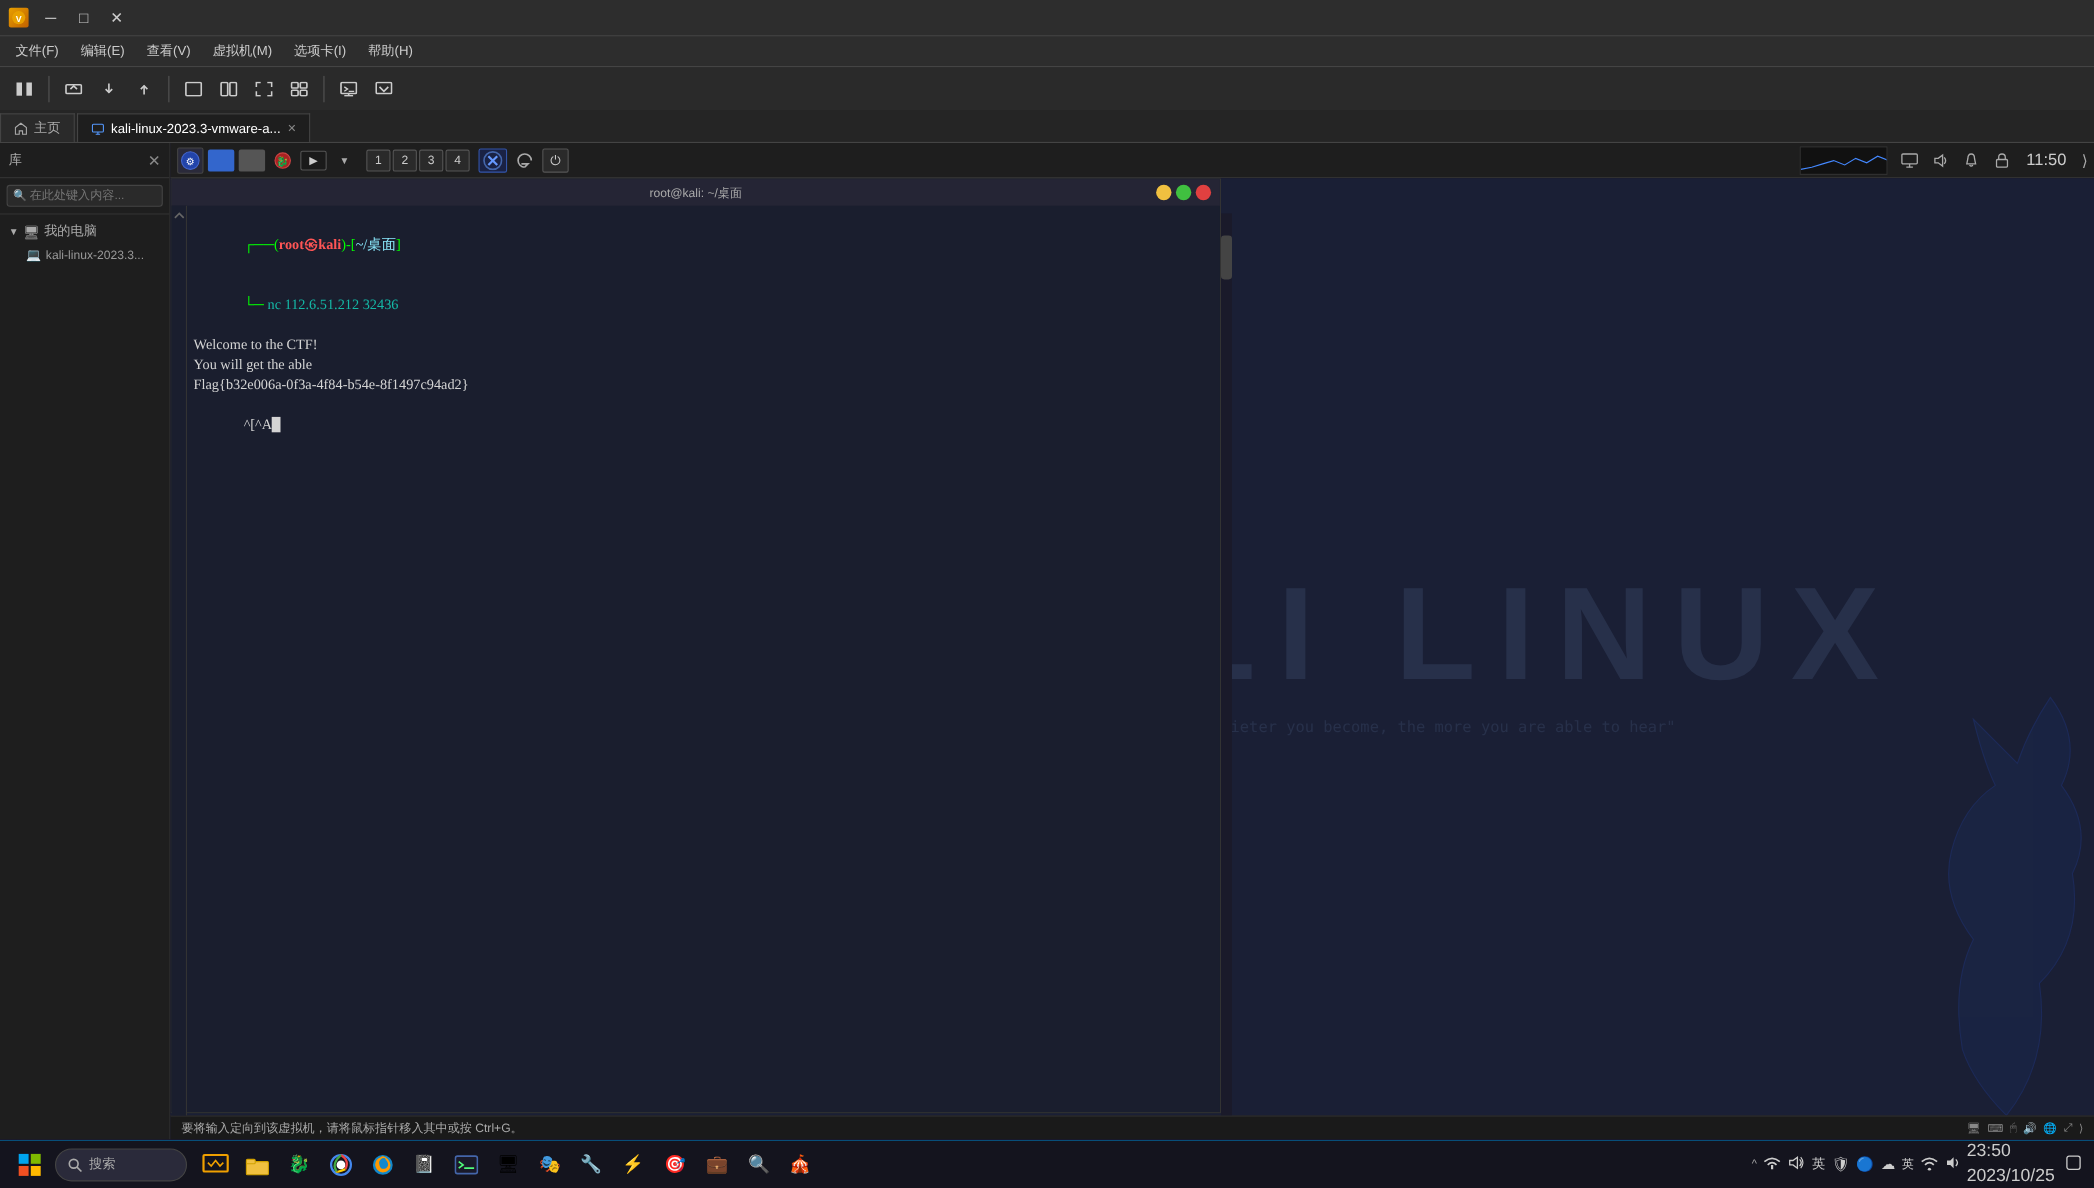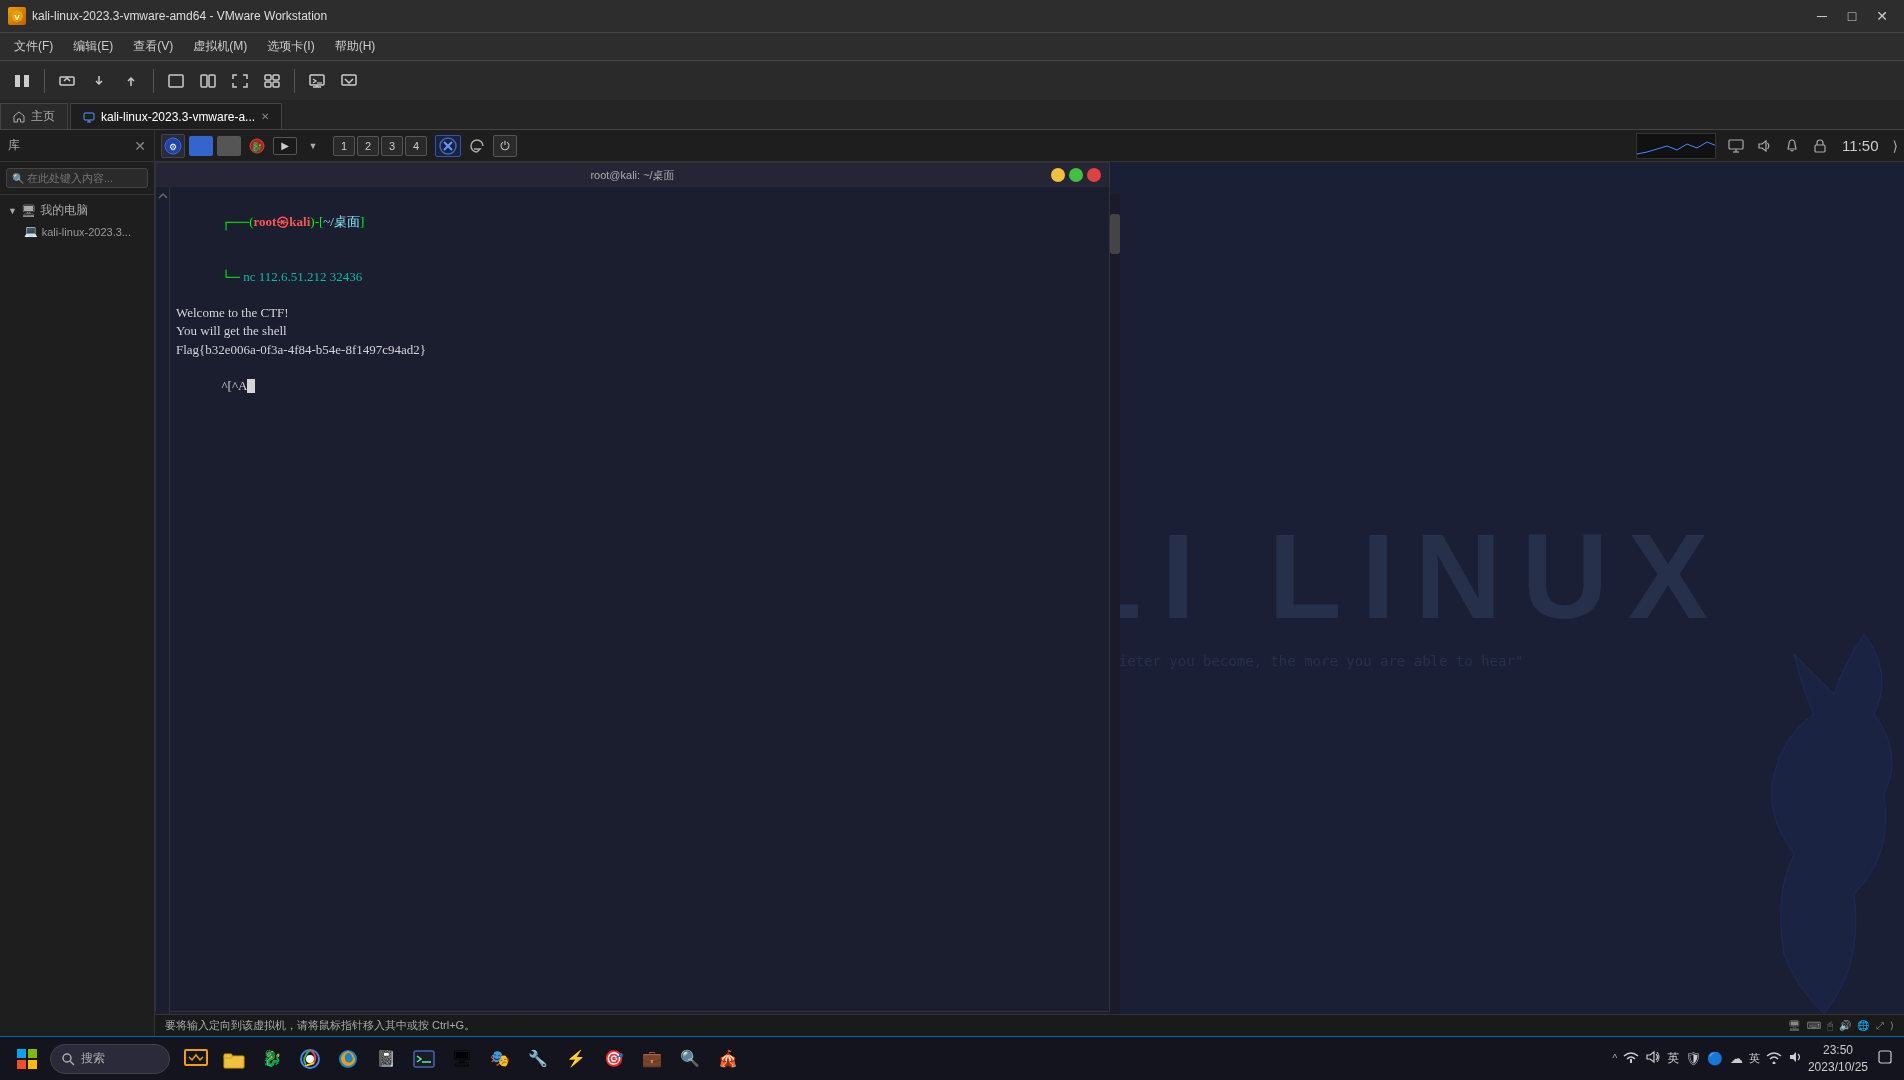--- a/index.html
+++ b/index.html
@@ -376,22 +376,22 @@
       font-size: 20px;
     }
     .taskbar-right {
       margin-left: auto;
       display: flex; align-items: center; gap: 6px;
     }
     .taskbar-sys-icon {
       font-size: 14px; color: #ccc; cursor: pointer;
     }
     .taskbar-time {
-      text-align: center;
-      font-size: 12px;
+      text-align: left;
+      font-size: 16px;
       color: #ccc;
       line-height: 1.4;
       cursor: pointer;
     }
     .taskbar-chevron {
       font-size: 10px; color: #aaa; cursor: pointer;
     }
 
     
     ::-webkit-scrollbar { width: 6px; height: 6px; }
@@ -429,21 +429,20 @@
 </head>
 <body>
 
 <div class="vmware-titlebar">
   <div class="app-icon">
     <svg width="14" height="14" viewBox="0 0 14 14">
       <circle cx="7" cy="7" r="6" fill="#e8a000"></circle>
       <text x="7" y="11" text-anchor="middle" font-size="8" fill="white" font-weight="bold">V</text>
     </svg>
   </div>
-  <span class="title-text">kali-linux-2023.3-vmware-amd64 - VMware Workstation</span>
   <div class="win-controls">
     <div class="win-btn">─</div>
     <div class="win-btn">□</div>
     <div class="win-btn close">✕</div>
   </div>
 </div>
 
 <div class="menu-bar">
   <span class="menu-item">文件(F)</span>
   <span class="menu-item">编辑(E)</span>
@@ -824,21 +823,21 @@
 
             <div class="terminal-line">
               <span style="color:#00ff00;">┌──(</span><span style="color:#ff5555; font-weight:bold;">root㉿kali</span><span style="color:#00ff00;">)-[</span><span style="color:#8be9fd;">~/桌面</span><span style="color:#00ff00;">]</span>
             </div>
 
             <div class="terminal-line">
               <span style="color:#00ff00;">└─ </span><span style="color:#14b8a6;">nc 112.6.51.212 32436</span>
             </div>
 
             <div class="terminal-line"><span>Welcome to the CTF!</span></div>
-            <div class="terminal-line"><span>You will get the shell</span></div>
+            <div class="terminal-line"><span>You will get the able</span></div>
 
 
             <div class="terminal-line"><span>Flag{b32e006a-0f3a-4f84-b54e-8f1497c94ad2}</span></div>
 
             <div class="terminal-line">
               <span>^[^A</span><span class="cursor"></span>
             </div>
           </div>
         </div>
 

